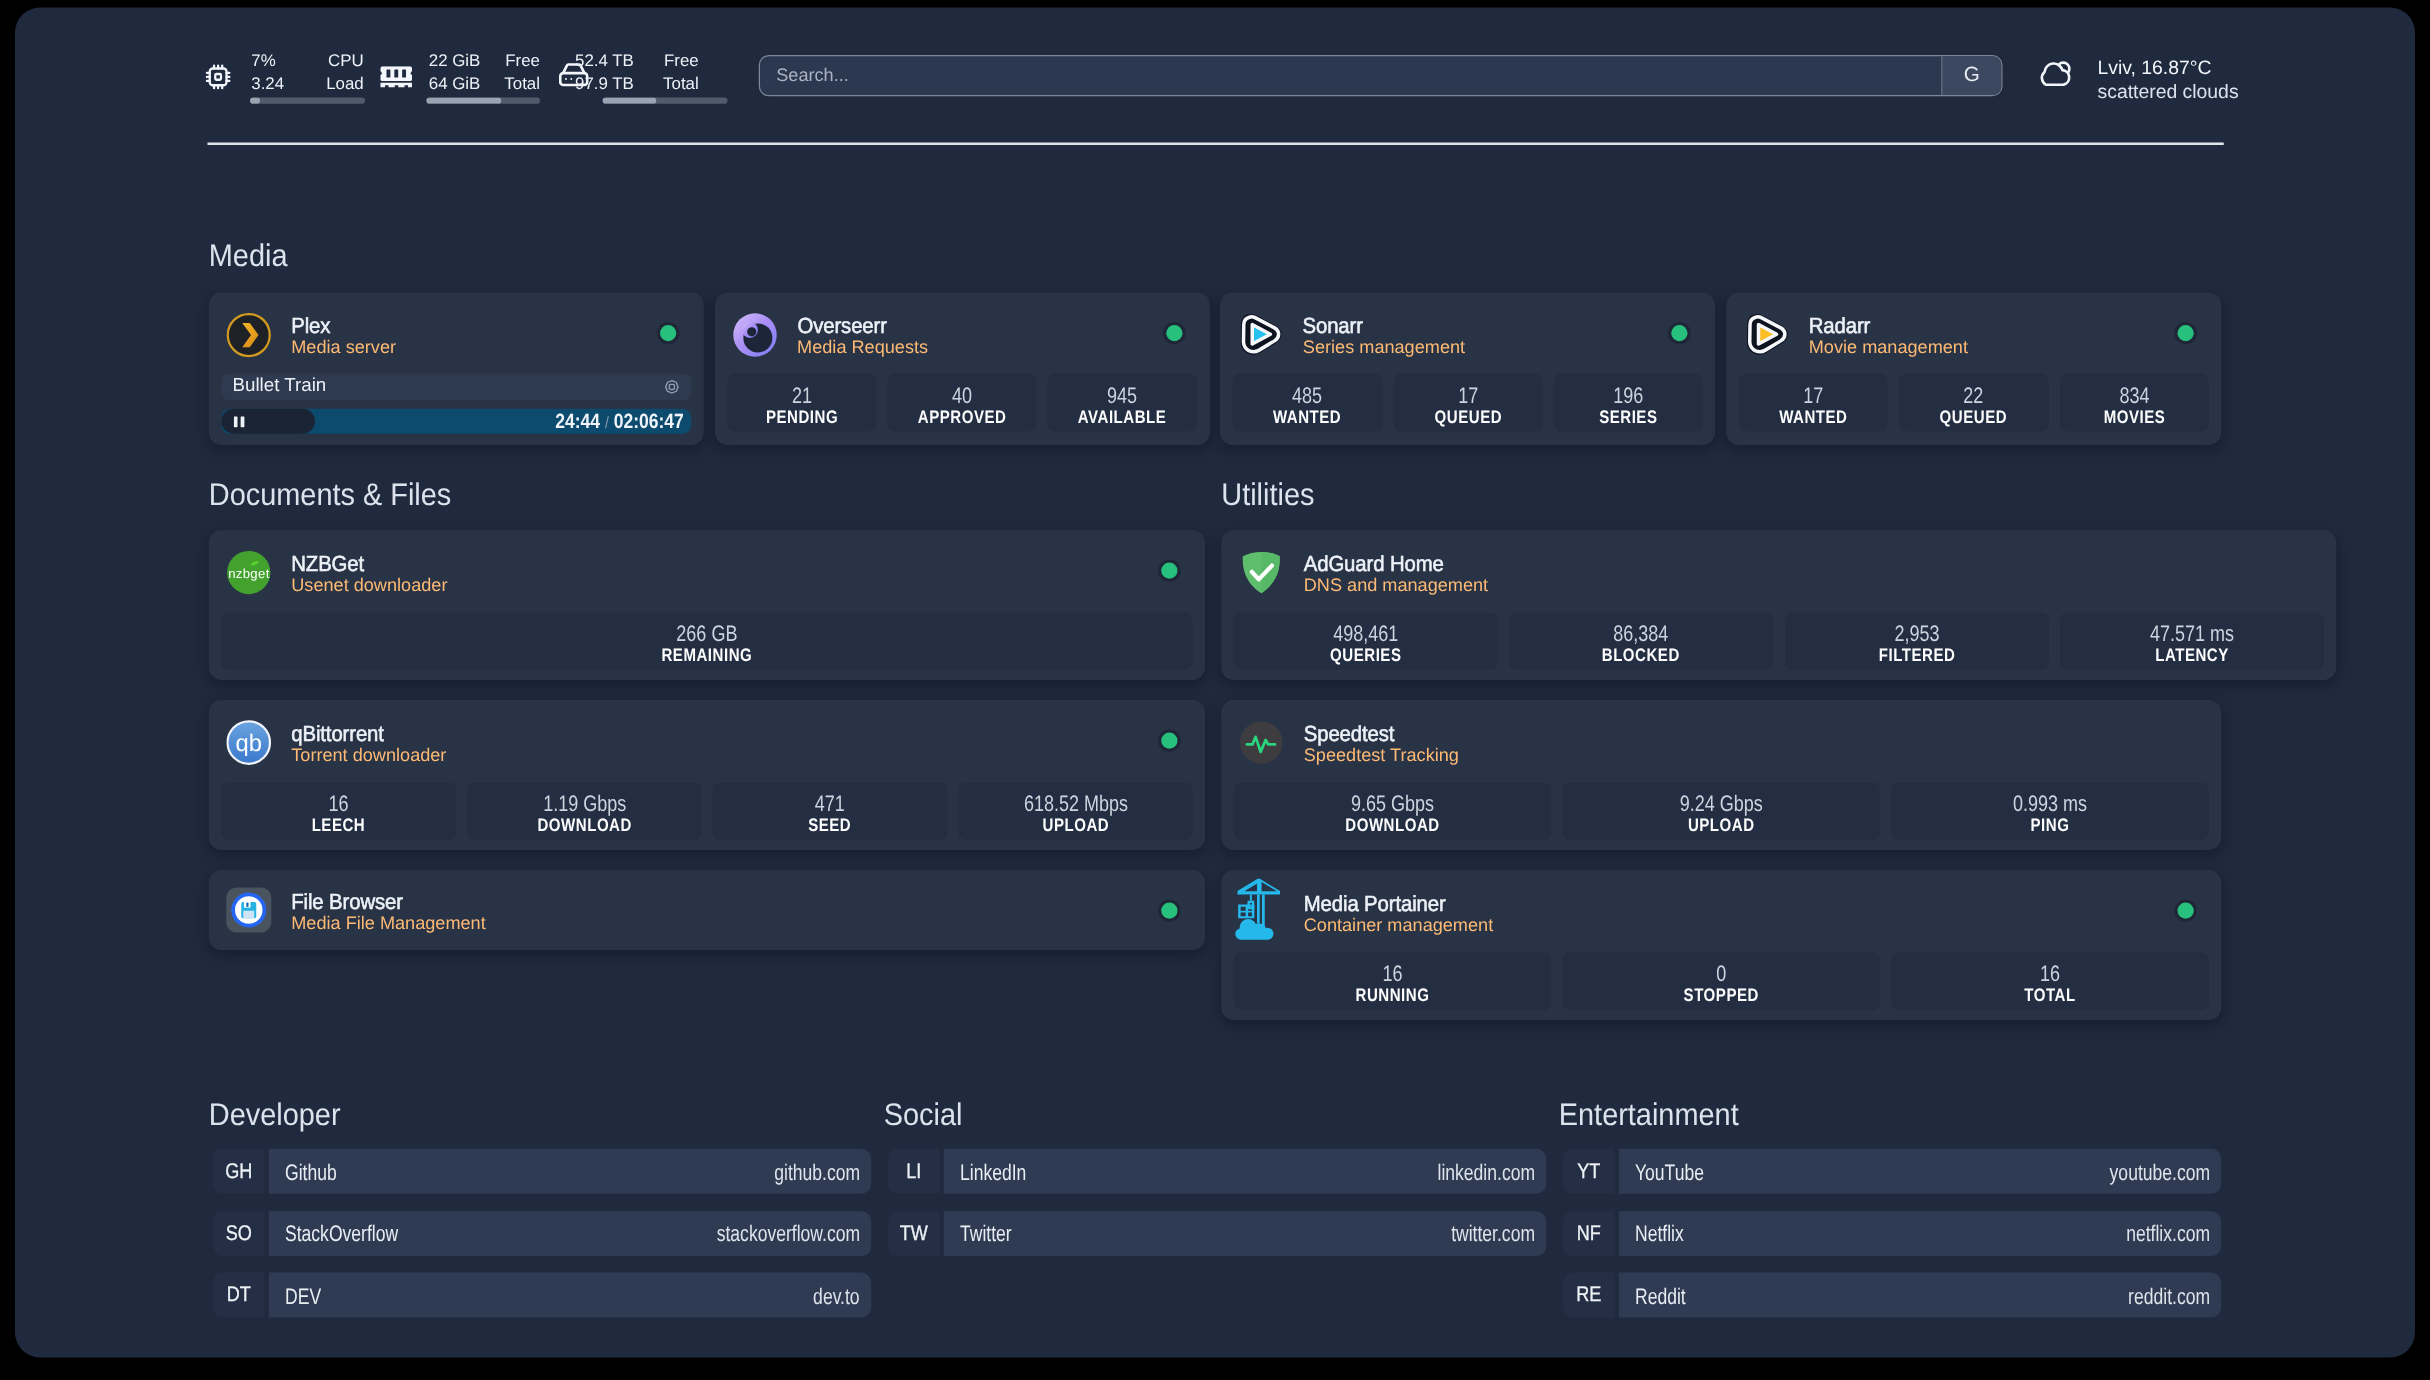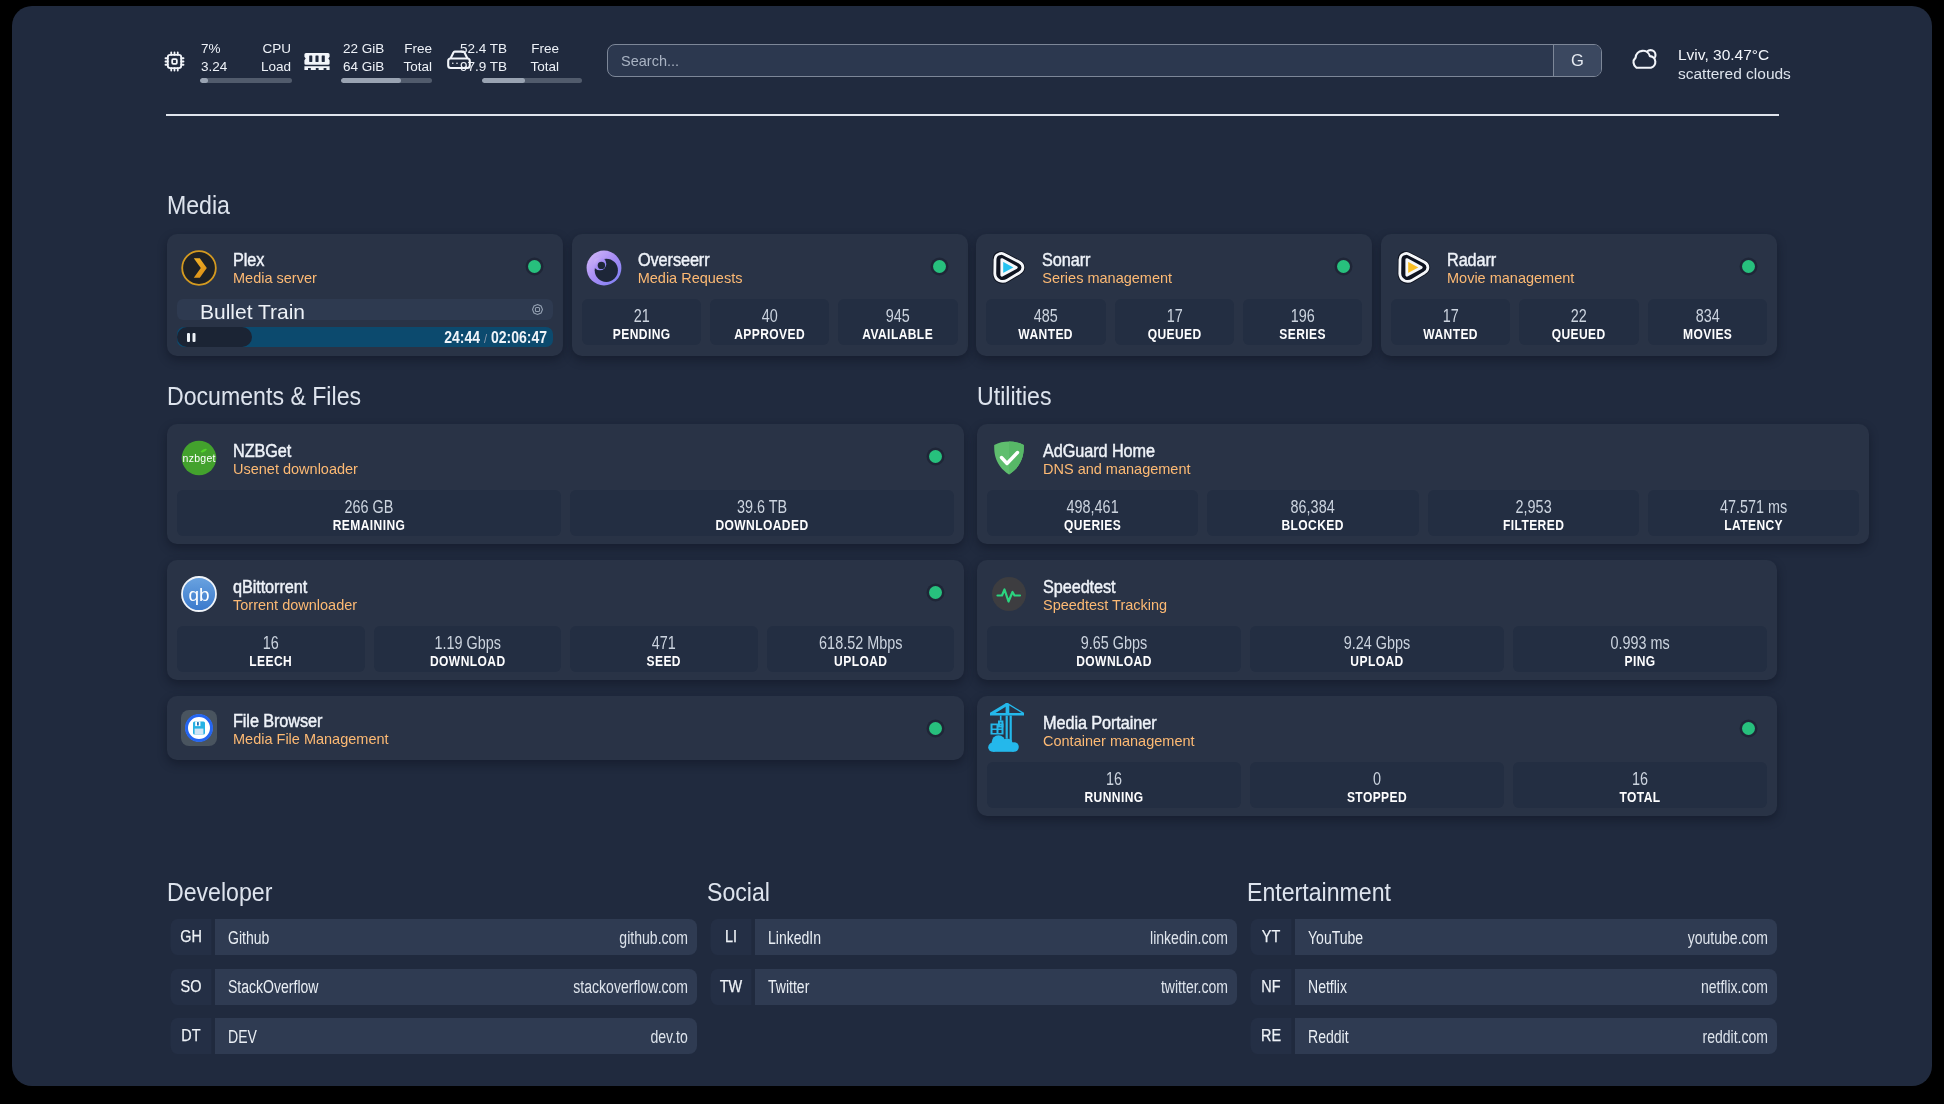--- a/index.html
+++ b/index.html
@@ -36,21 +36,21 @@
   .subtitle { position:absolute; left:66px; top:36.5px; font-size:14.5px; color:#fdba74; }
   .dot { position:absolute; width:13px; height:13px; border-radius:50%; background:#27c07d; top:26px; box-shadow:0 0 0 2.5px rgba(23,28,44,0.55); }
   .stats { position:absolute; left:10px; right:10px; top:65.5px; height:46px; display:flex; gap:9px; }
   .stat { flex:1; background:#232e42; border-radius:6px; text-align:center; padding-top:7px; }
   .stat .v { font-size:18px; color:#ccd4df; line-height:21.5px; transform:scaleX(0.8); }
   .stat .k { font-size:14.5px; font-weight:700; color:#fdfdfe; line-height:17.5px; letter-spacing:0.5px; margin-top:-1.5px; transform:scaleX(0.83); }
 
   
   .mrow1 { position:absolute; left:10px; top:65.5px; right:10px; height:21px;
     background:#2e3a50; border-radius:6px; }
-  .mrow1 .name { position:absolute; left:23px; top:0.5px; font-size:21px; color:#edf1f7; }
+  .mrow1 .name { position:absolute; left:9px; top:0.5px; font-size:15px; color:#edf1f7; }
   .mrow2 { position:absolute; left:10px; top:93px; right:10px; height:20.5px;
     background:#0c4a6e; border-radius:7px; }
   .mrow2 .played { position:absolute; left:0; top:0; bottom:0; width:75px; background:#1b2434; border-radius:10px; }
   .mrow2 .time { position:absolute; right:5.5px; top:1.5px; font-size:16.5px; font-weight:700; color:#f0f4f9; transform:scaleX(0.85); transform-origin:right center; }
   .mrow2 .time .sl { font-weight:400; color:#8f9aad; font-size:13px; }
   .pausebars { position:absolute; left:9.5px; top:6px; }
 
   
   .bm { position:absolute; height:36px; }
   .bm .ab { position:absolute; left:0; top:0; width:48px; height:36px; background:#242f45;
@@ -128,21 +128,21 @@
 <div class="search">
   <div class="ph">Search...</div>
   <div class="gbox">G</div>
 </div>
 
 <svg class="abs" style="left:1627px;top:46px" width="32" height="26" viewBox="0 0 32 26">
   <circle cx="23.6" cy="9" r="4.9" fill="none" stroke="#f2f5fa" stroke-width="2.1"></circle>
   <path d="M8.6 11.6 a7.3 7.3 0 0 1 14.3 -1.5 a5.9 5.9 0 0 1 1 11.6 q-0.5 0.1 -1.1 0.1 H9.6 A6.4 6.4 0 0 1 8.6 11.6 Z" fill="#202a3e" stroke="#f2f5fa" stroke-width="2.1" stroke-linejoin="round"></path>
 </svg>
 <div class="weather-t">
-  <div class="l1">Lviv, 30.47°C</div>
+  <div class="l1">Lviv, 16.87°C</div>
   <div class="l2">scattered clouds</div>
 </div>
 
 <div class="sep"></div>
 
 <h2 style="left:167px;top:191px">Media</h2>
 <h2 style="left:167px;top:382px">Documents &amp; Files</h2>
 <h2 style="left:977px;top:382px">Utilities</h2>
 <h2 style="left:167px;top:878px">Developer</h2>
 <h2 style="left:707px;top:878px">Social</h2>
@@ -268,24 +268,20 @@
     <path d="M19.5 11.5 q3.5 -3.5 6.5 -2.5 q-1.2 2.8 -4.5 3.4 q-1.2 0.2 -2 -0.9 Z" fill="#55d32a"></path>
     <text x="18" y="22.3" font-size="10.5" font-weight="400" fill="#fff" text-anchor="middle" font-family="Liberation Sans" textLength="33">nzbget</text>
   </svg>
   <div class="title">NZBGet</div>
   <div class="subtitle">Usenet downloader</div>
   <div class="dot" style="left:762px"></div>
   <div class="stats">
     <div class="stat">
         <div class="v">266 GB</div>
         <div class="k">REMAINING</div>
-      </div>
-    <div class="stat">
-        <div class="v">39.6 TB</div>
-        <div class="k">DOWNLOADED</div>
       </div>
   </div>
 </div>
 
 <div class="card" style="left:167px;top:560px;width:797px;height:120px">
   <svg class="icon" viewBox="0 0 36 36">
     <defs>
         <linearGradient id="qbg" x1="0" y1="0" x2="0" y2="1">
       <stop offset="0" stop-color="#6aa3e0"></stop>
           <stop offset="1" stop-color="#3a79cc"></stop>

